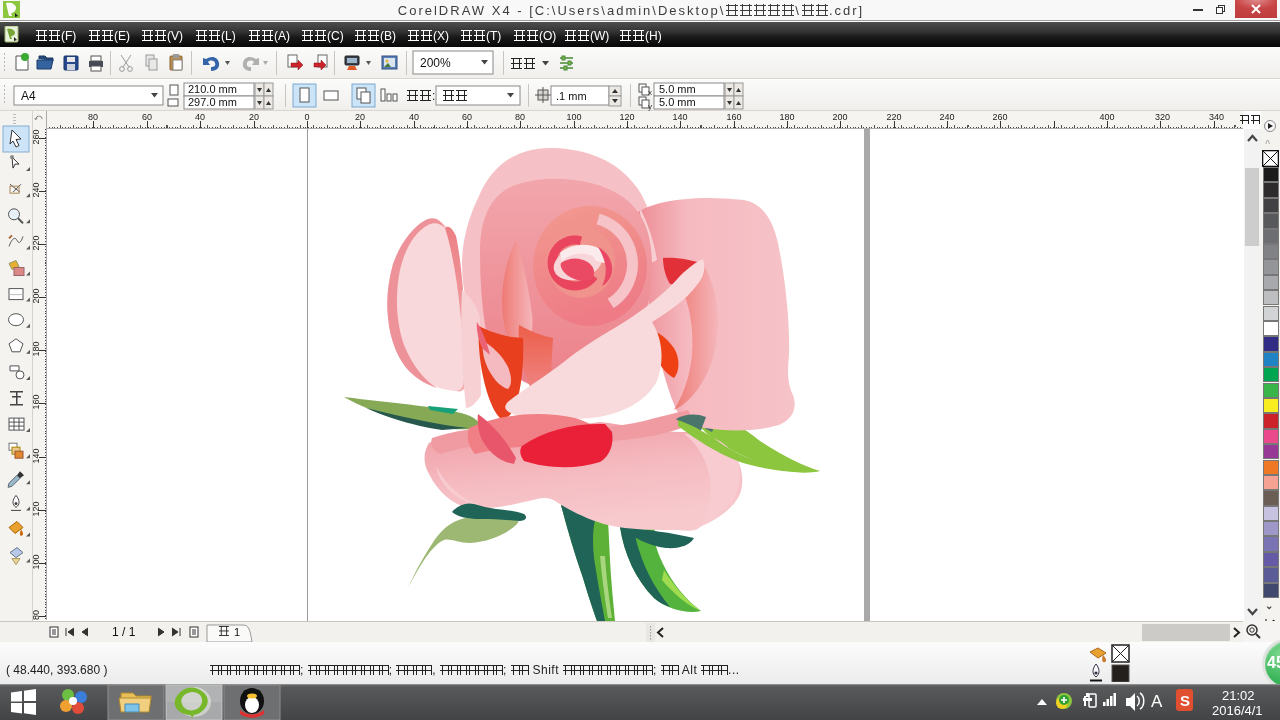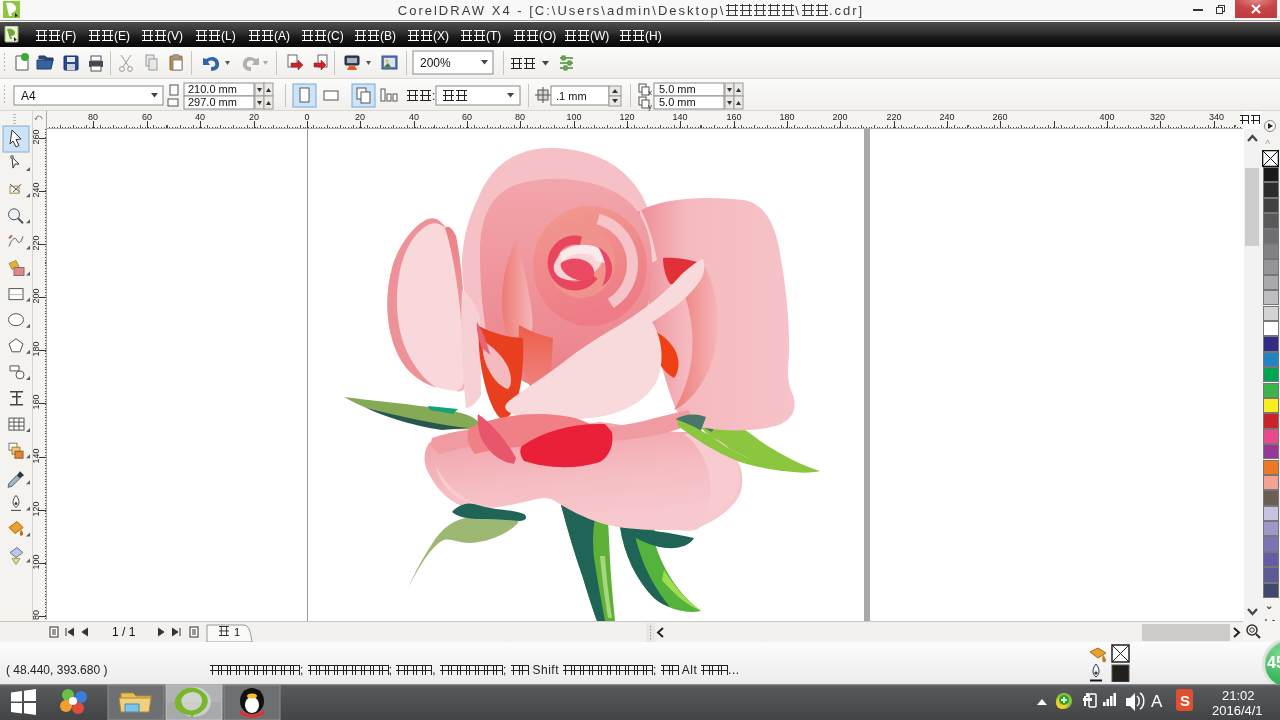--- a/index.html
+++ b/index.html
@@ -331,21 +331,21 @@
       <div class="rnum" style="left:851px;top:1px;width:20px;text-align:center">220</div>
       <div style="position:absolute;left:861px;bottom:0;width:1px;height:7px;background:#333"></div>
       <div class="rnum" style="left:904px;top:1px;width:20px;text-align:center">240</div>
       <div style="position:absolute;left:914px;bottom:0;width:1px;height:7px;background:#333"></div>
       <div class="rnum" style="left:957px;top:1px;width:20px;text-align:center">260</div>
       <div style="position:absolute;left:967px;bottom:0;width:1px;height:7px;background:#333"></div>
       <div class="rnum" style="left:1011px;top:19px;width:20px;text-align:right">280</div>
       <div style="position:absolute;left:1021px;bottom:0;width:1px;height:7px;background:#333"></div>
       <div class="rnum" style="left:1064px;top:1px;width:20px;text-align:center">400</div>
       <div style="position:absolute;left:1074px;bottom:0;width:1px;height:7px;background:#333"></div>
-      <div class="rnum" style="left:1117px;top:1px;width:20px;text-align:left">320</div>
+      <div class="rnum" style="left:1117px;top:1px;width:20px;text-align:right">320</div>
       <div style="position:absolute;left:1127px;bottom:0;width:1px;height:7px;background:#333"></div>
       <div class="rnum" style="left:1171px;top:1px;width:20px;text-align:right">340</div>
       <div style="position:absolute;left:1181px;bottom:0;width:1px;height:7px;background:#333"></div>
     </div>
   <div class="abs" id="vruler">
       <div style="position:absolute;top:18px;right:0;height:491px;width:1px;background:repeating-linear-gradient(#444 0 1px,transparent 1px 2.67px)"></div>
       <div class="rnum rnumv" style="left:-9px;top:21px;width:24px;text-align:center">260</div>
       <div style="position:absolute;right:0;top:27px;width:7px;height:1px;background:#333"></div>
       <div class="rnum rnumv" style="left:-9px;top:74px;width:24px;text-align:center">240</div>
       <div style="position:absolute;right:0;top:80px;width:7px;height:1px;background:#333"></div>

